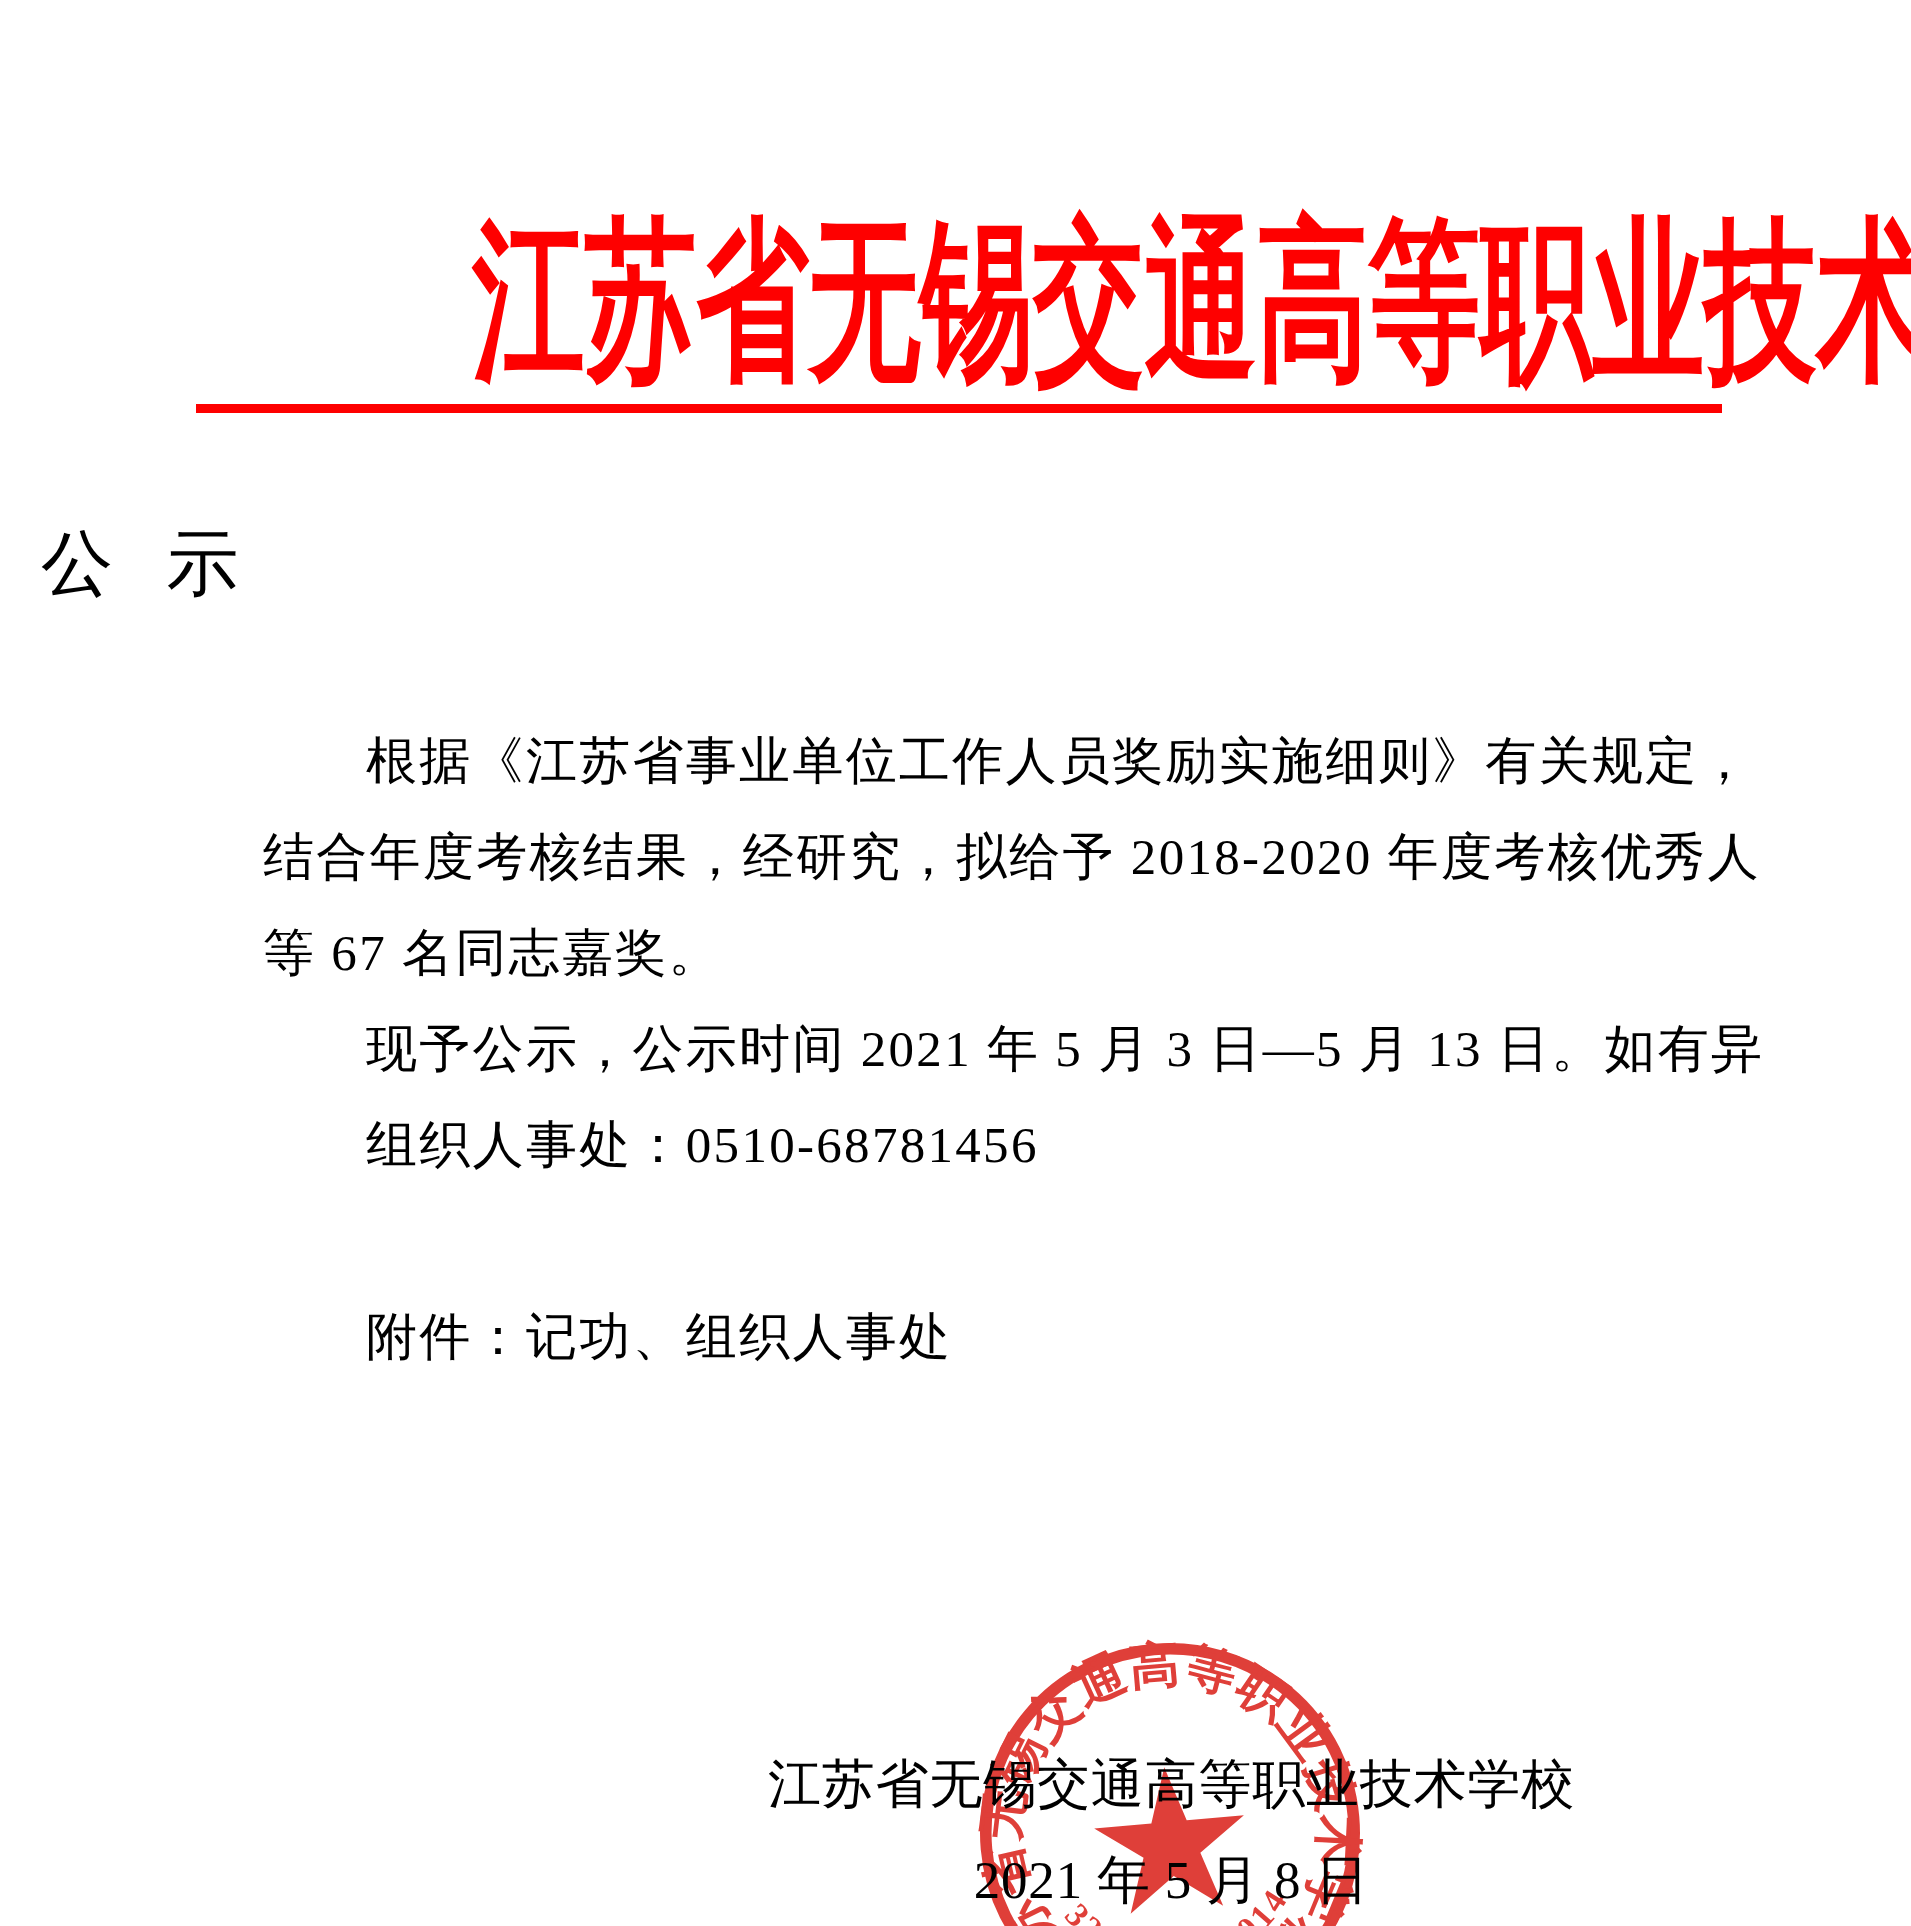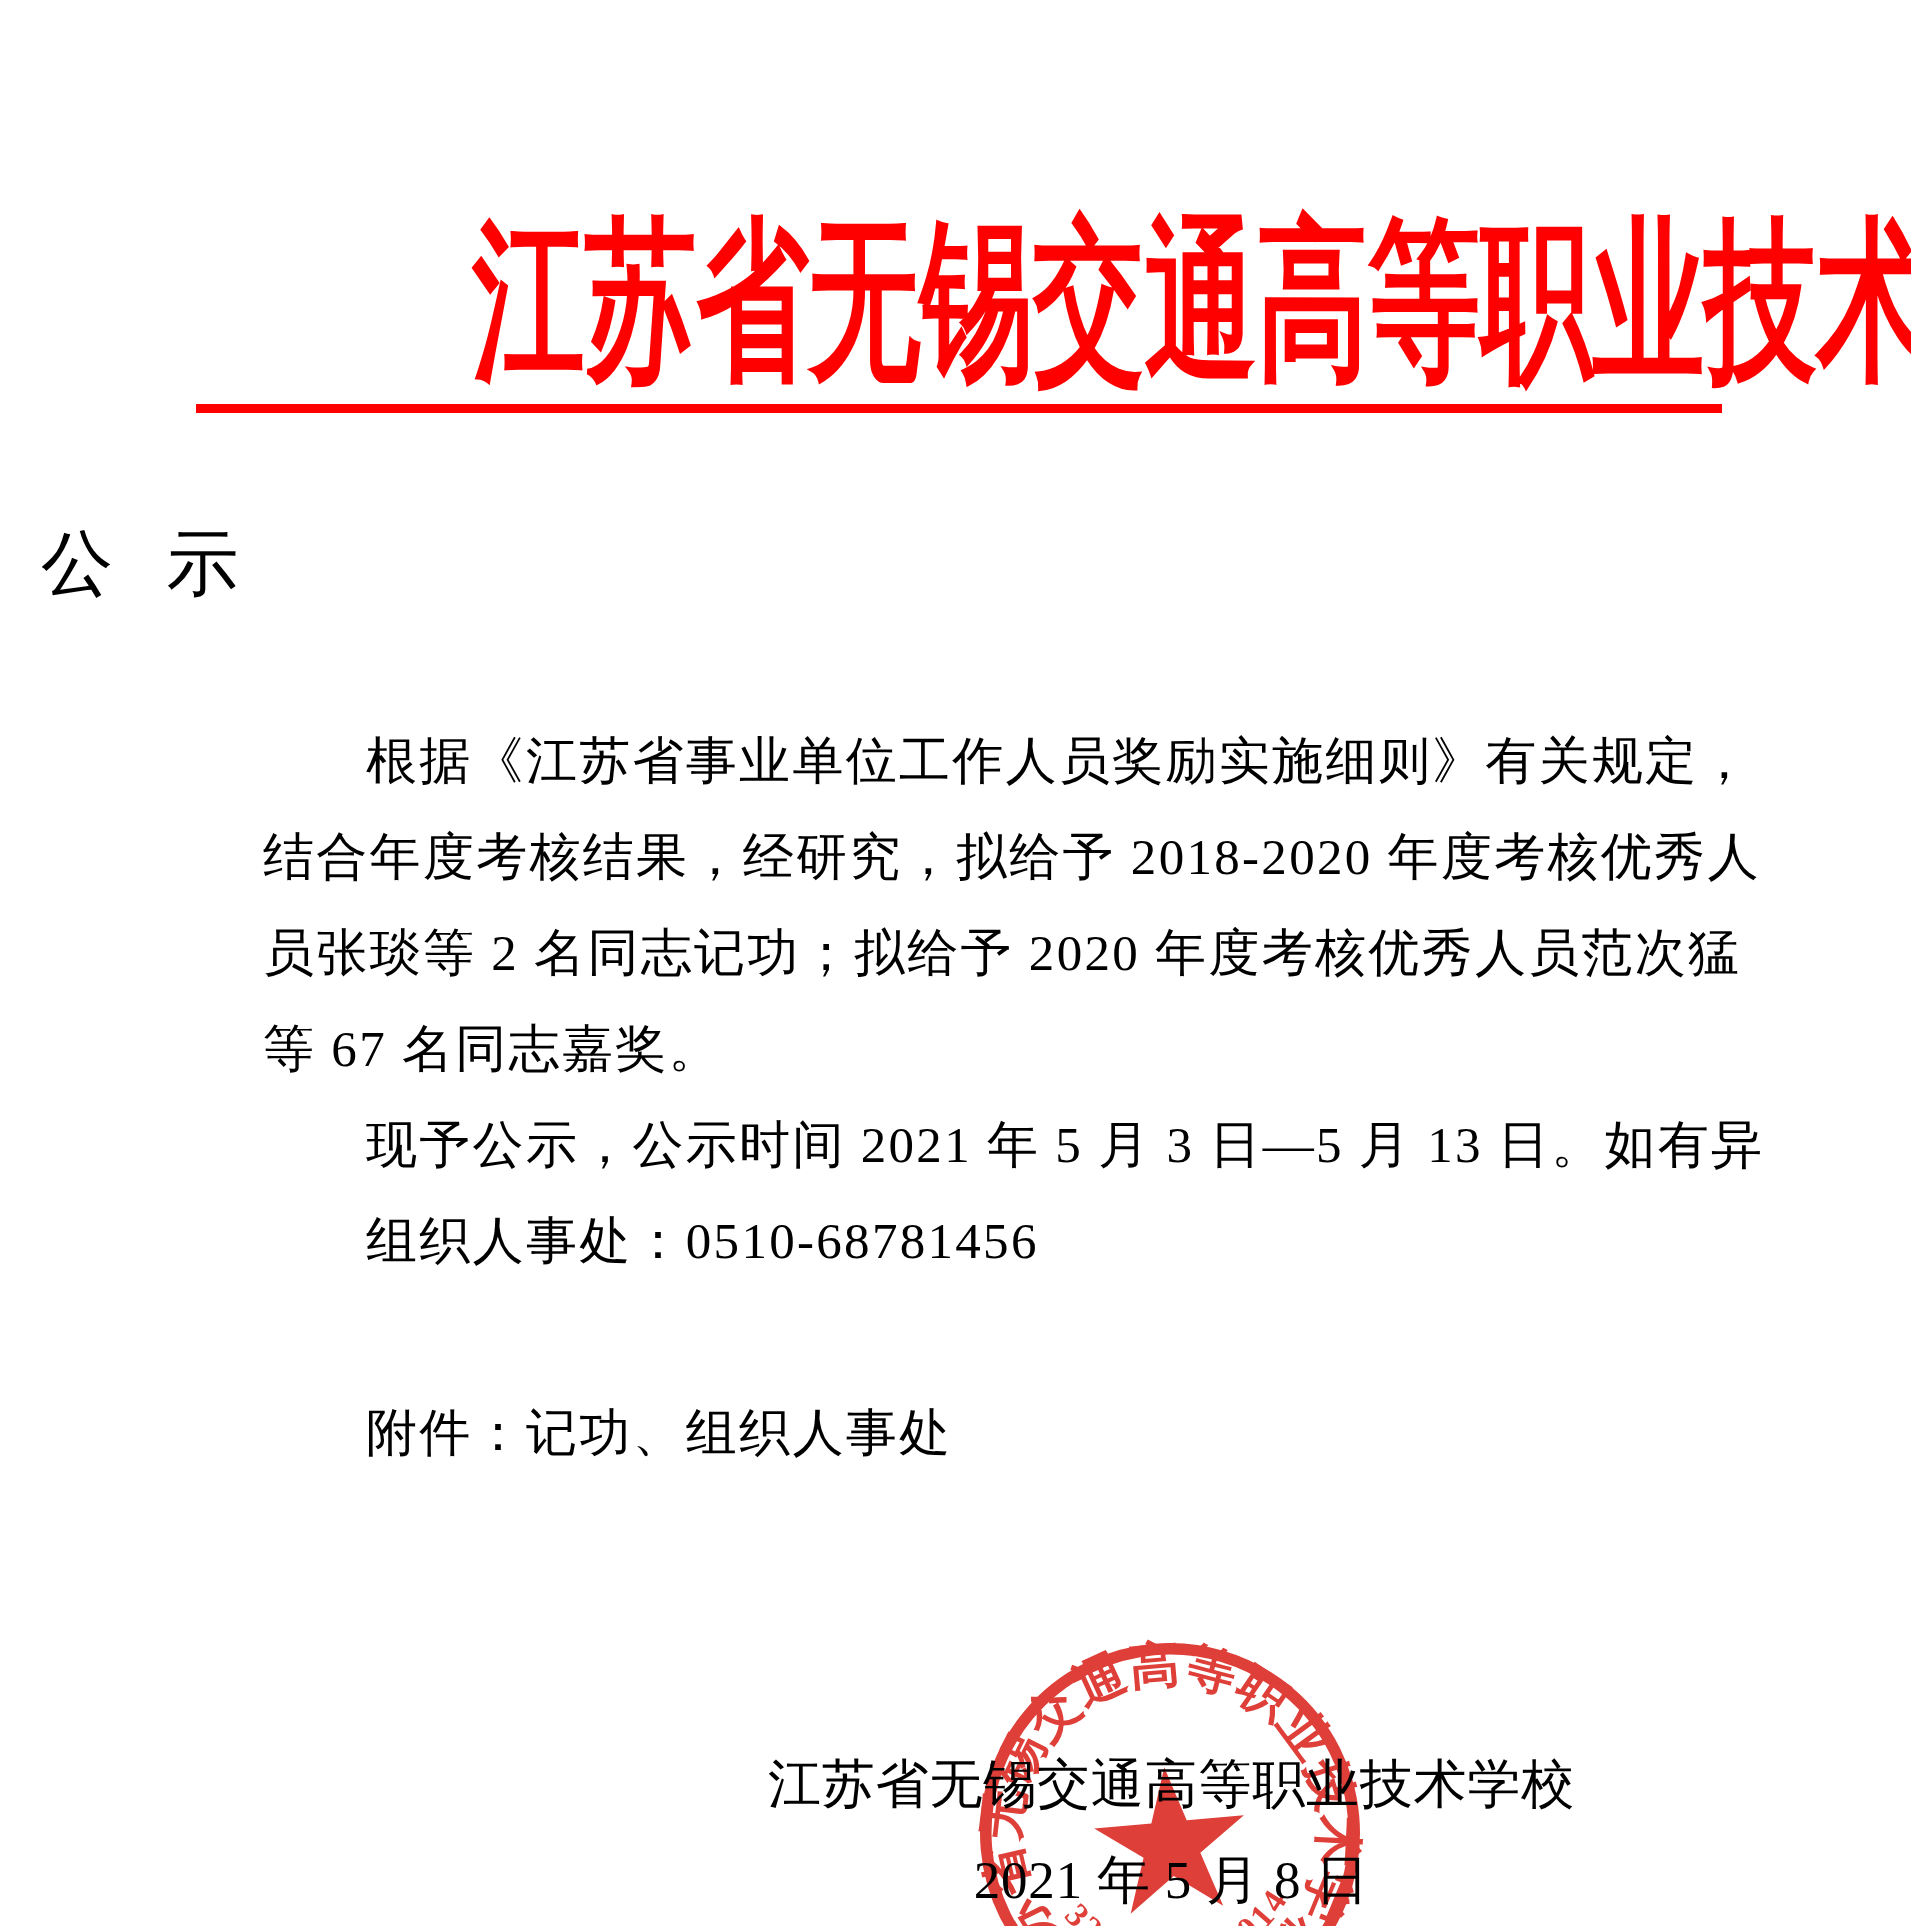--- a/index.html
+++ b/index.html
@@ -97,21 +97,20 @@
   <div class="doc-header">
     <span class="squeeze">江苏省无锡交通高等职业技术学校</span>
   </div>
   <div class="red-rule"></div>
 
   <div class="announce-title">公 示</div>
 
   <div class="body-block">
     <div class="line indent">根据《江苏省事业单位工作人员奖励实施细则》有关规定，</div>
     <div class="line">结合年度考核结果，经研究，拟给予 2018-2020 年度考核优秀人</div>
-    <div class="line">员张琰等 2 名同志记功；拟给予 2020 年度考核优秀人员范次猛</div>
     <div class="line">等 67 名同志嘉奖。</div>
     <div class="line indent">现予公示，公示时间 2021 年 5 月 3 日—5 月 13 日。如有异</div>
     <div class="line indent">组织人事处：0510-68781456</div>
     <div class="line"></div>
     <div class="line indent">附件：记功、组织人事处</div>
   </div>
 
   <svg class="seal" viewBox="0 0 1012 1012" aria-hidden="true">
     <defs>
       <path id="ringPath" d="M 281,827 A 392 392 0 1 1 731,827" fill="none"></path>

